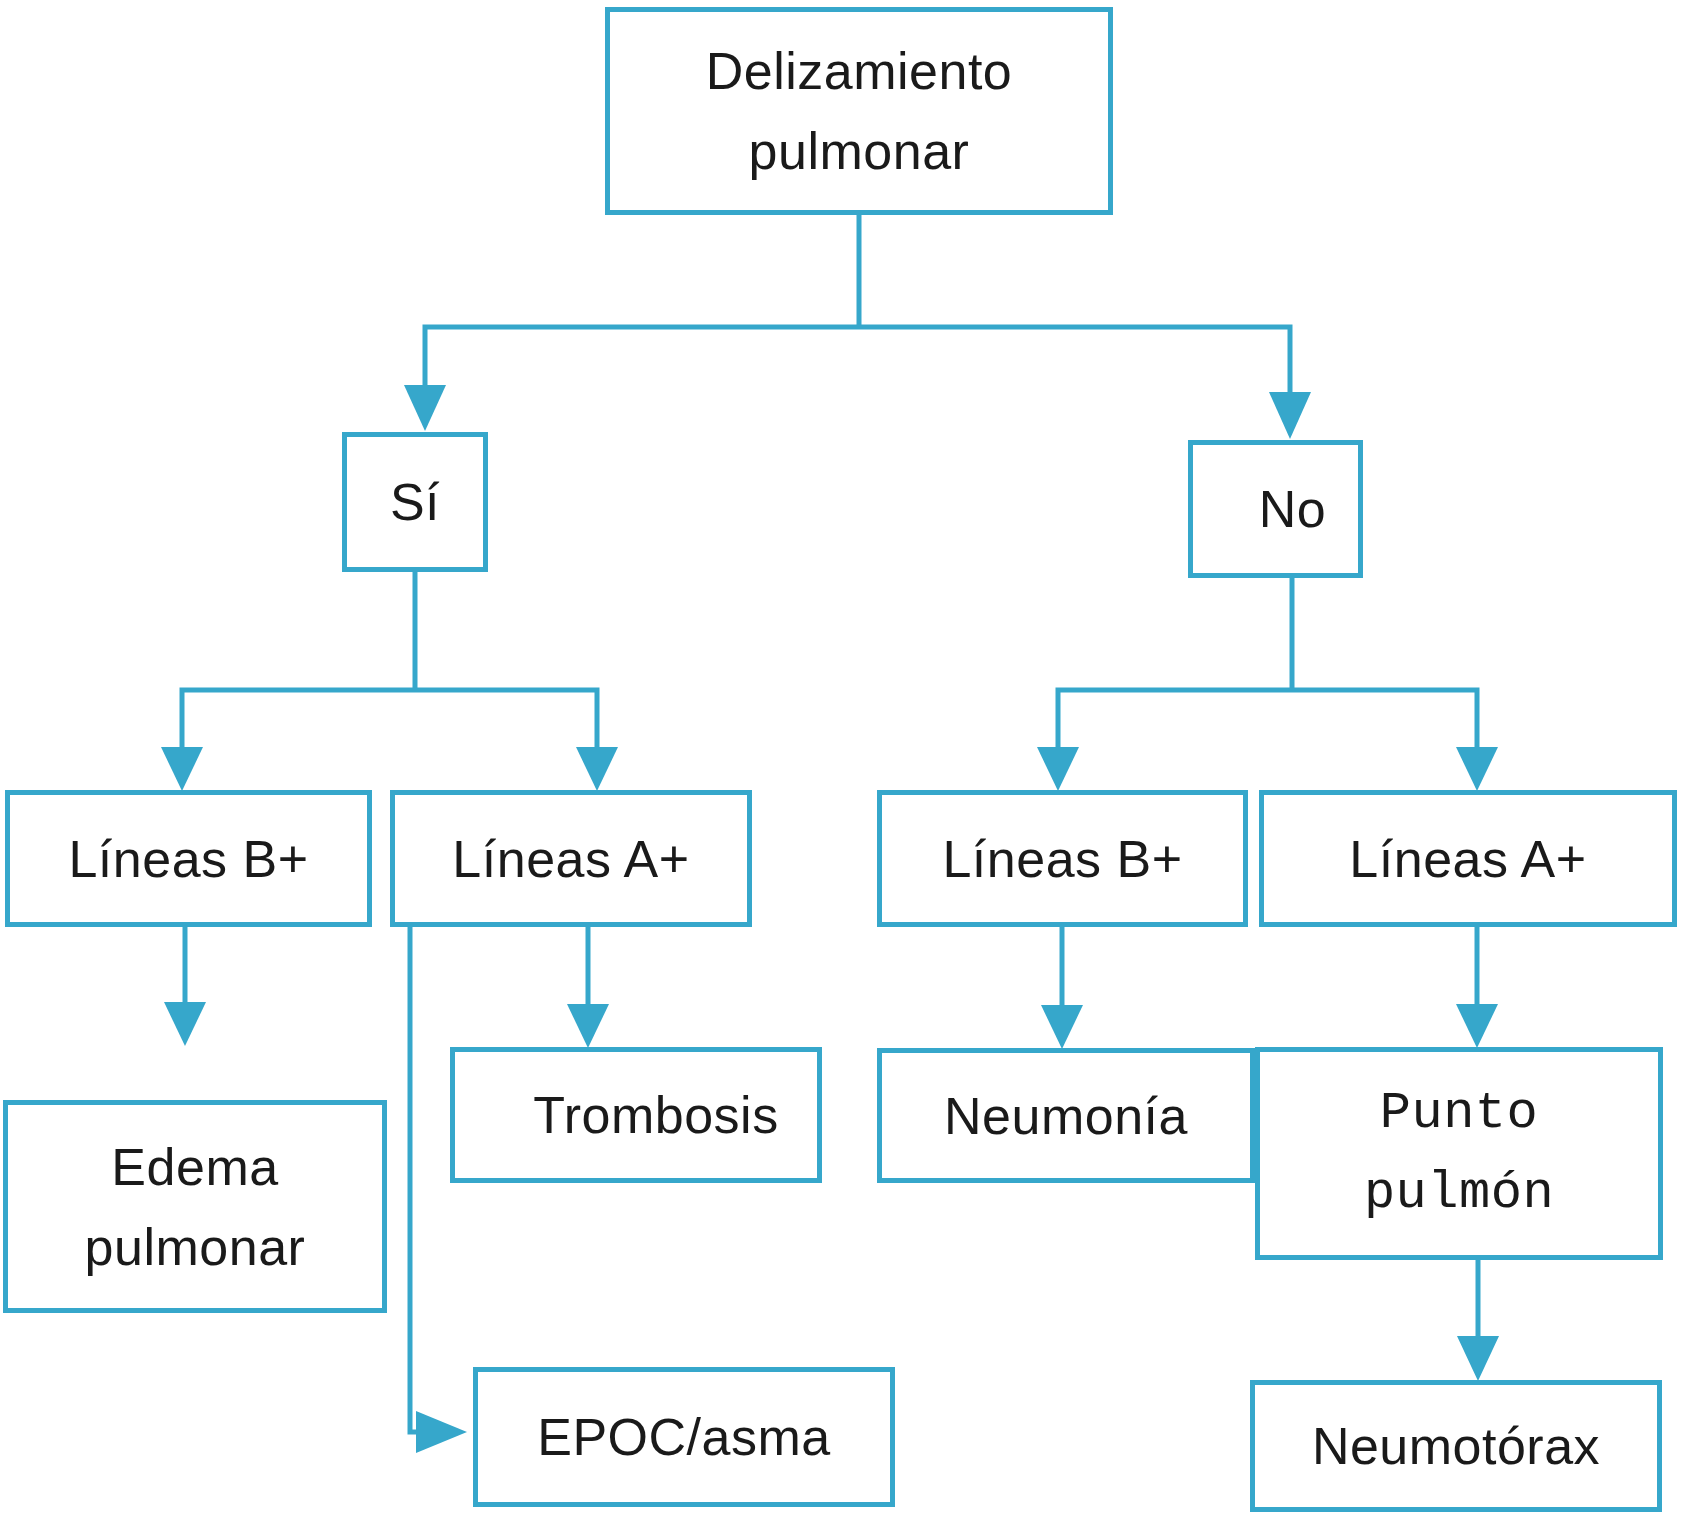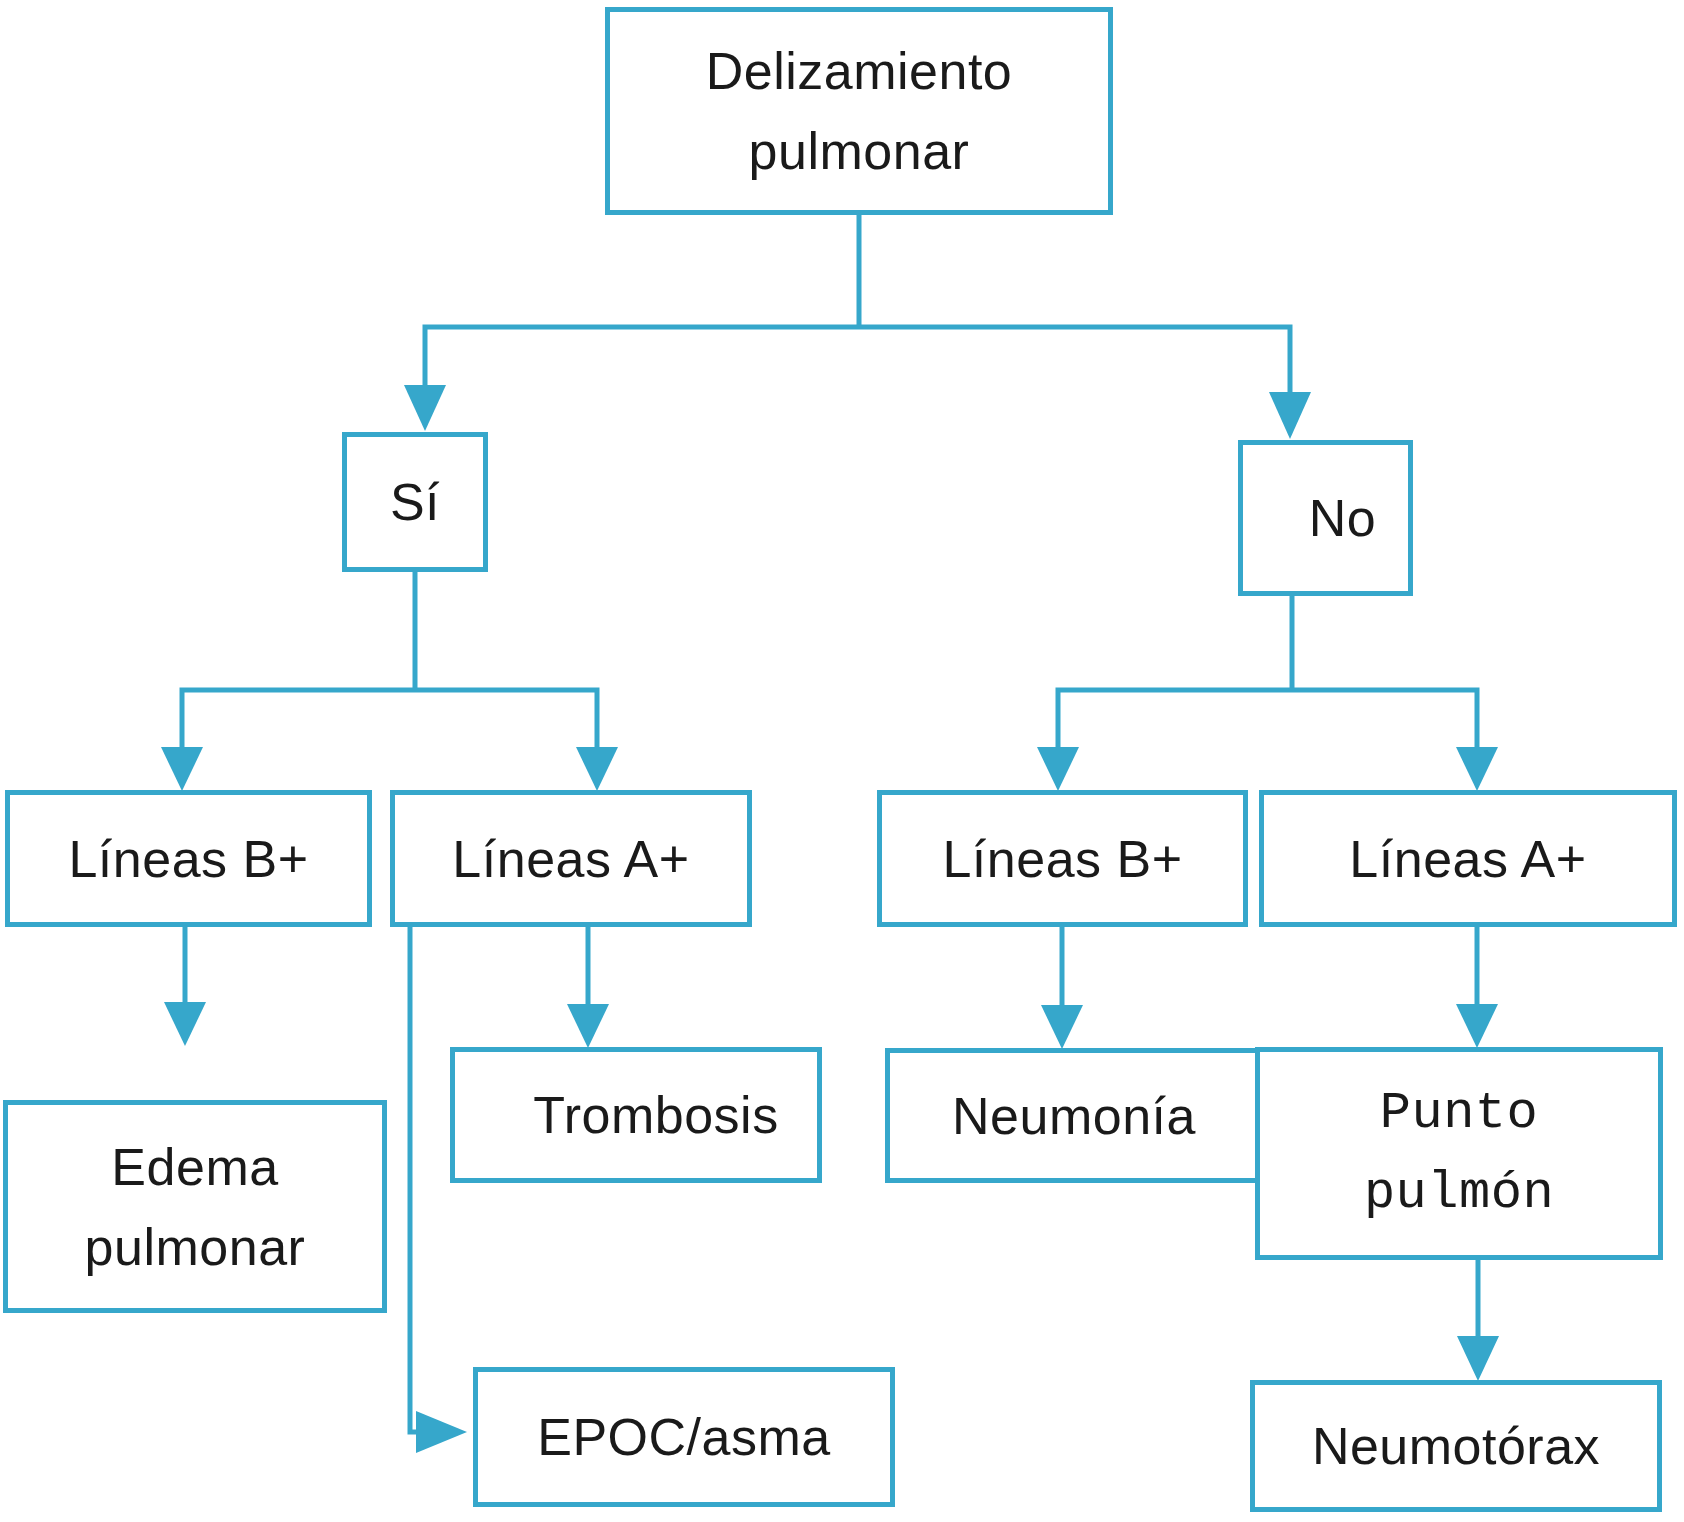--- a/index.html
+++ b/index.html
@@ -107,21 +107,21 @@
 
   <div class="node" style="left:605px; top:7px; width:508px; height:208px;">
     <span class="label">Delizamiento
 pulmonar</span>
   </div>
 
   <div class="node" style="left:342px; top:432px; width:146px; height:140px;">
     <span class="label">Sí</span>
   </div>
 
-  <div class="node" style="left:1238px; top:440px; width:175px; height:156px;padding-left:34px;">
+  <div class="node" style="left:1188px; top:440px; width:175px; height:138px;padding-left:34px;">
     <span class="label">No</span>
   </div>
 
   <div class="node" style="left:5px; top:790px; width:367px; height:137px;">
     <span class="label">Líneas B+</span>
   </div>
 
   <div class="node" style="left:390px; top:790px; width:362px; height:137px;">
     <span class="label">Líneas A+</span>
   </div>
@@ -136,21 +136,21 @@
 
   <div class="node" style="left:3px; top:1100px; width:384px; height:213px;">
     <span class="label">Edema
 pulmonar</span>
   </div>
 
   <div class="node" style="left:450px; top:1047px; width:372px; height:136px;padding-left:40px;">
     <span class="label">Trombosis</span>
   </div>
 
-  <div class="node" style="left:877px; top:1048px; width:378px; height:135px;margin-left:8px;">
+  <div class="node" style="left:877px; top:1048px; width:378px; height:135px;">
     <span class="label">Neumonía</span>
   </div>
 
   <div class="node" style="left:1255px; top:1047px; width:408px; height:213px;font-family:Liberation Mono, monospace;">
     <span class="label">Punto
 pulmón</span>
   </div>
 
   <div class="node" style="left:473px; top:1367px; width:422px; height:140px;">
     <span class="label">EPOC/asma</span>

